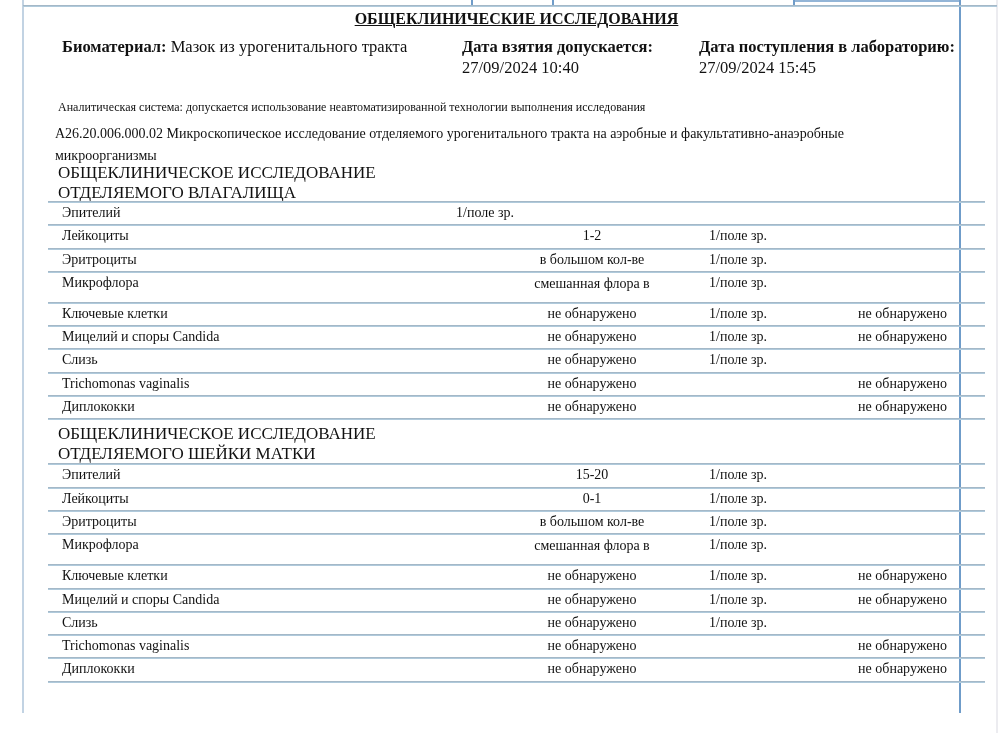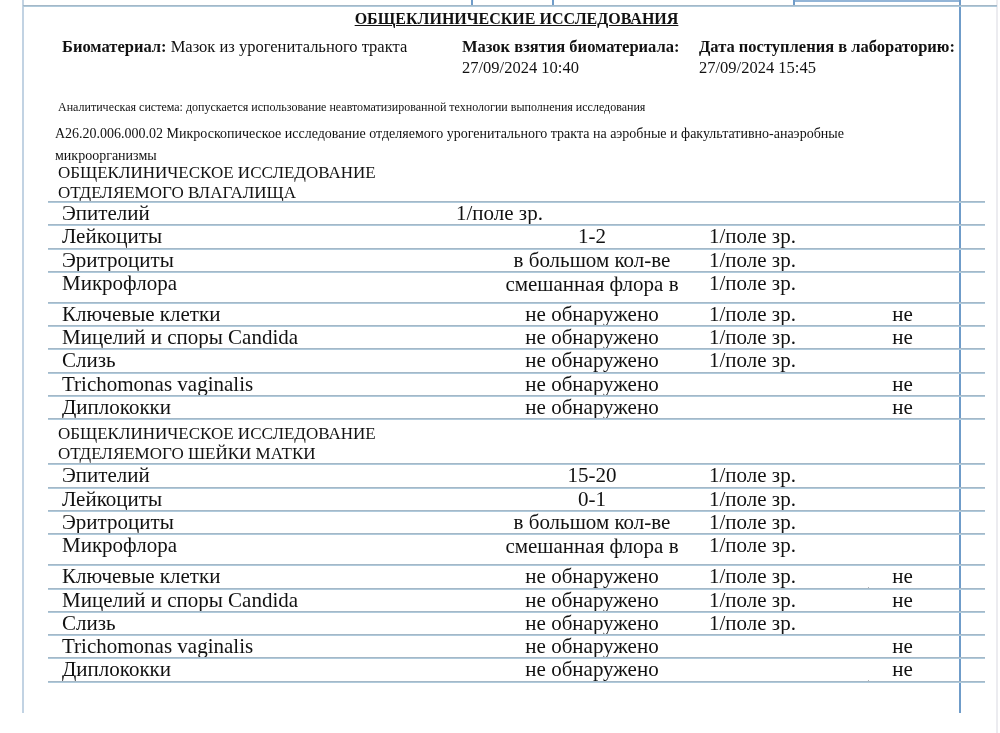--- a/index.html
+++ b/index.html
@@ -48,21 +48,21 @@
 
   .section-heading { height: 39px; box-sizing: border-box; padding: 1px 0 0 10px;
                      font-size: 17px; line-height: 19.5px; }
   .section-heading.second { height: 43px; padding-top: 4px; }
 
   
   .rtable { position: relative; }
   .rtable::after { content: ""; display: block; height: 2px;
                    background: linear-gradient(to bottom, var(--grid-line-dark), var(--grid-line-light)); }
   .row { position: relative; height: 23.3px; display: grid;
-         grid-template-columns: 407px 253px 134px 143px; font-size: 21px; }
+         grid-template-columns: 407px 253px 134px 143px; font-size: 14px; }
   .row::before { content: ""; position: absolute; top: 0; left: 0; right: 0; height: 2px;
                  background: linear-gradient(to bottom, var(--grid-line-dark), var(--grid-line-light)); }
   .row.tall { height: 31px; }
   .row > div { padding-top: 2px; line-height: 20px; overflow: hidden; }
   .c-name { padding-left: 14px; }
   .c-val  { text-align: center; padding-left: 21px; }
   .c-val .vline { line-height: 22px; }
   .c-unit { padding-left: 1px; }
   .c-note { text-align: center; padding-right: 22px; }
 </style>
@@ -85,21 +85,21 @@
     <div class="title">
       <span>ОБЩЕКЛИНИЧЕСКИЕ ИССЛЕДОВАНИЯ</span>
     </div>
 
     <div class="info">
       <div class="cell cell-bio">
         <span class="lbl">Биоматериал:</span>
         <span>Мазок из урогенитального тракта</span>
       </div>
       <div class="cell cell-col2">
-        <div class="lbl">Мазок взятия биоматериала:</div>
+        <div class="lbl">Дата взятия допускается:</div>
         <div>27/09/2024 10:40</div>
       </div>
       <div class="cell cell-col3">
         <div class="lbl">Дата поступления в лабораторию:</div>
         <div>27/09/2024 15:45</div>
       </div>
     </div>
 
     <div class="analytic">Аналитическая система: допускается использование неавтоматизированной технологии выполнения исследования</div>
 

